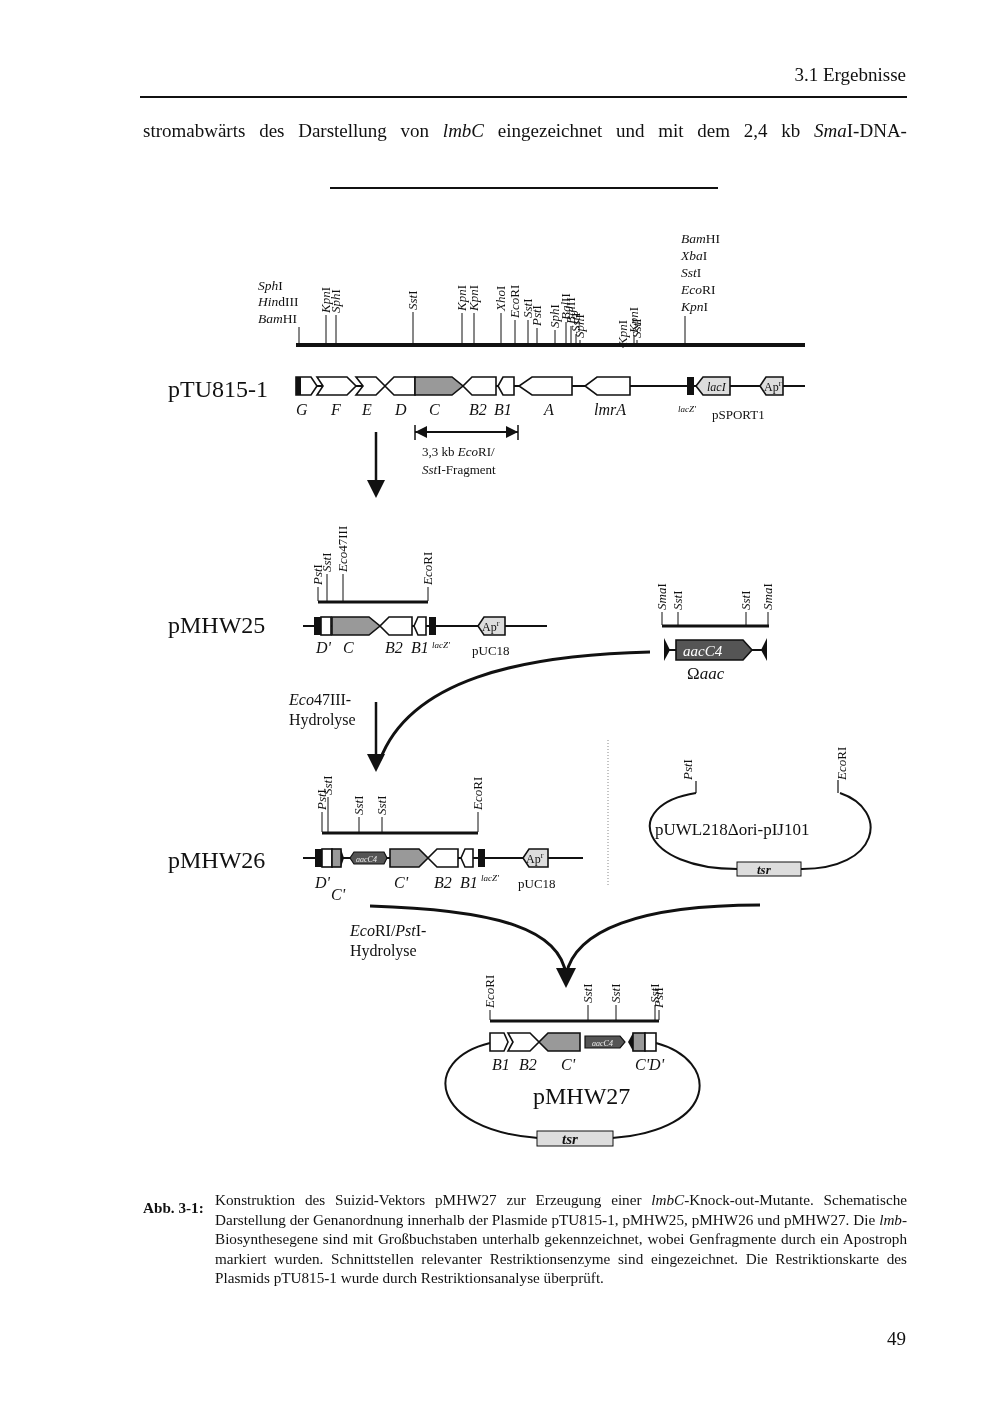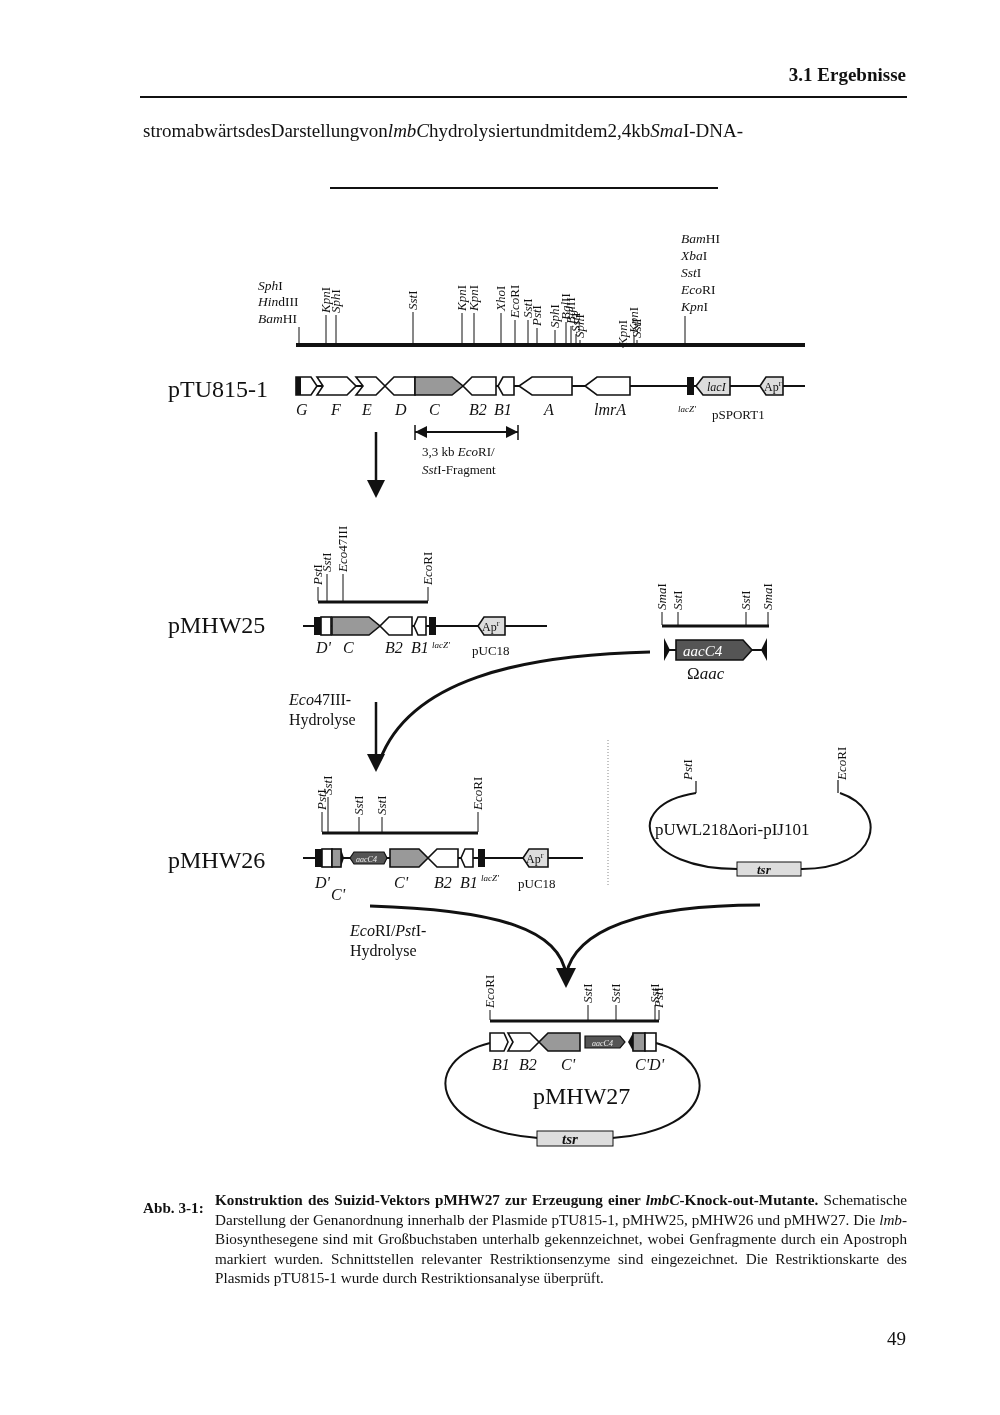--- a/index.html
+++ b/index.html
@@ -1,44 +1,44 @@
 <!DOCTYPE html>
 <html><head>
 <meta charset="utf-8">
 <style>
   html, body { margin:0; padding:0; background:#ffffff; }
   body { width:1000px; height:1415px; position:relative; overflow:hidden;
          font-family:"Liberation Serif", "DejaVu Serif", serif; color:#111; }
-  .header-title { position:absolute; right:94px; top:64px; font-size:19px;font-weight:bold; }
+  .header-title { position:absolute; right:94px; top:64px; font-size:19px; }
   .header-rule { position:absolute; left:140px; top:96px; width:767px; height:1.5px; background:#111; }
   .body-line { position:absolute; left:143px; top:120px; width:764px; font-size:19px;
-               display:flex; }
+               display:flex; justify-content:space-between; }
   .footnote-rule { position:absolute; left:330px; top:187px; width:388px; height:1.5px; background:#111; }
   svg#figure { position:absolute; left:0; top:0; }
   svg text { font-family:"Liberation Serif", "DejaVu Serif", serif; fill:#111; }
   .caption { position:absolute; left:143px; top:1190px; width:764px; font-size:15.2px; line-height:19.5px; }
   .caption .label { position:absolute; left:0; top:8px; font-weight:bold; }
-  .caption .title { font-weight:bold; }
+  .caption .title { font-weight:normal; }
   .caption .para { margin-left:72px; text-align:justify; text-align-last:left; }
   .page-number { position:absolute; right:94px; top:1328px; font-size:19px; }
   i { font-style:italic; }
 </style>
 </head>
 <body>
 
 <div class="header-title">3.1 Ergebnisse</div>
 <div class="header-rule"></div>
 
 <div class="body-line">
   <span>stromabwärts</span>
   <span>des</span>
   <span>Darstellung</span>
   <span>von</span>
   <i>lmbC</i>
-  <span>hydrolysiert</span>
+  <span>eingezeichnet</span>
   <span>und</span>
   <span>mit</span>
   <span>dem</span>
   <span>2,4</span>
   <span>kb</span>
   <span><i>Sma</i><span>I-DNA-</span></span>
 </div>
 
 <div class="footnote-rule"></div>
 

